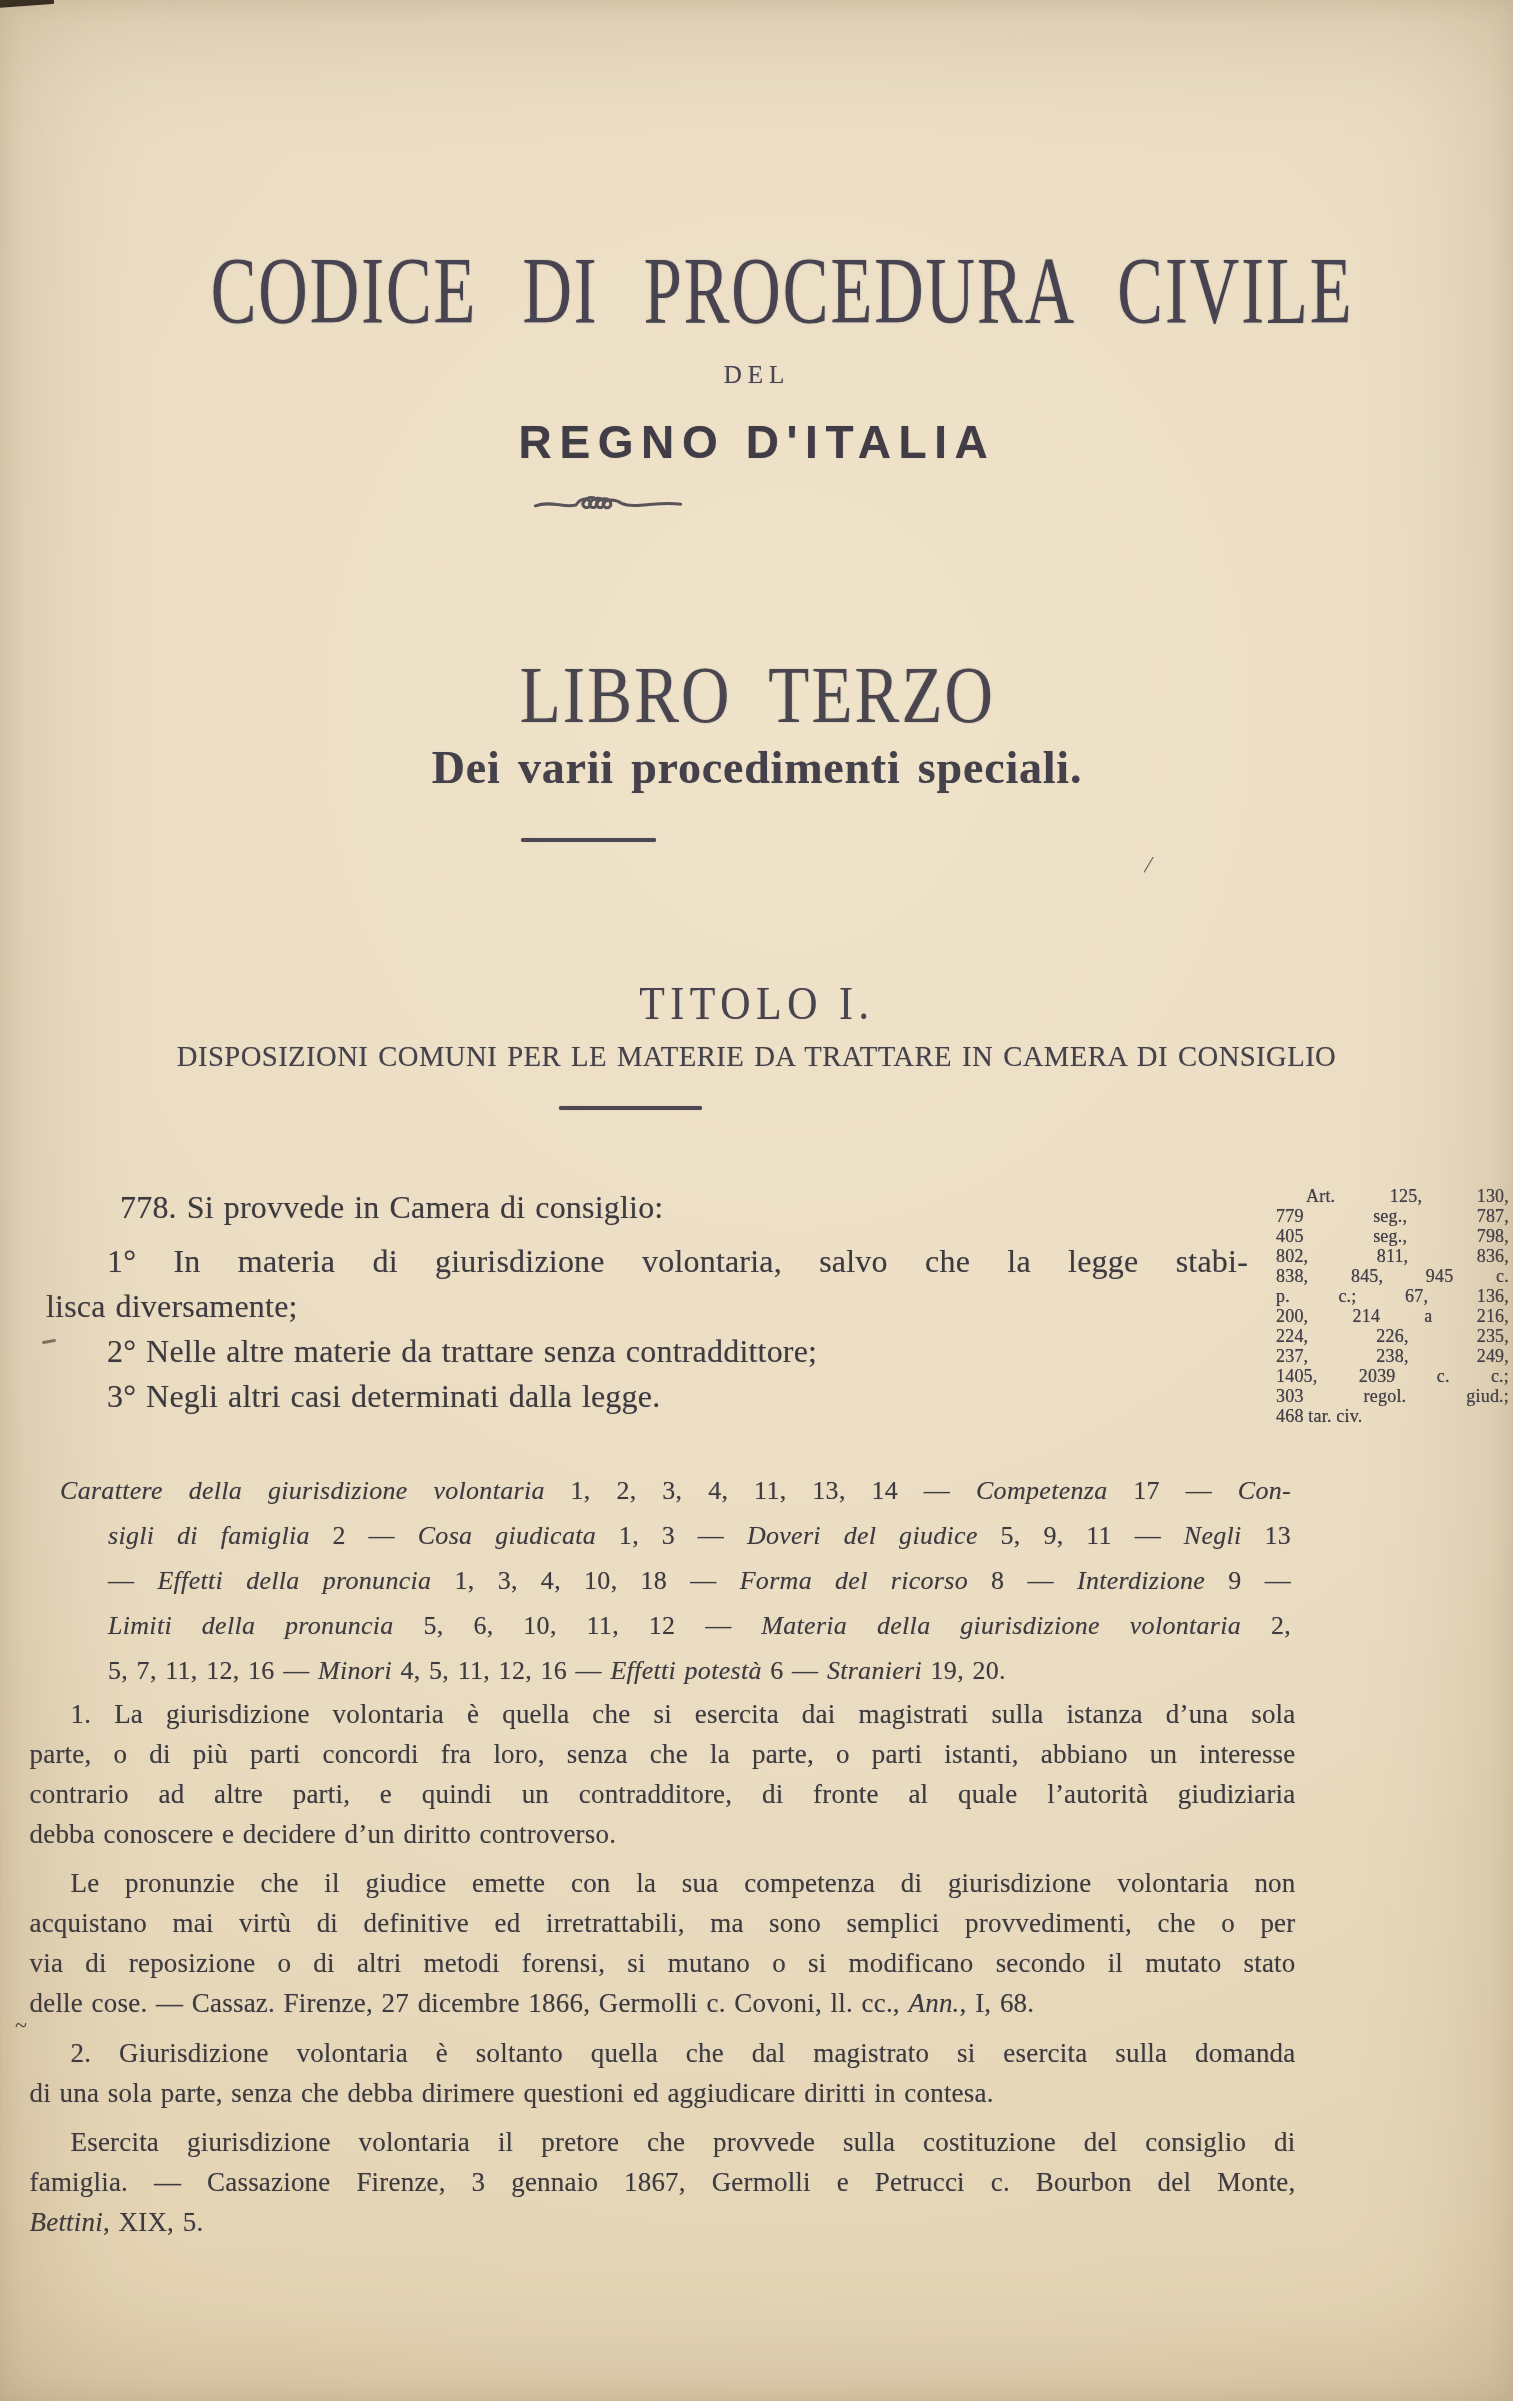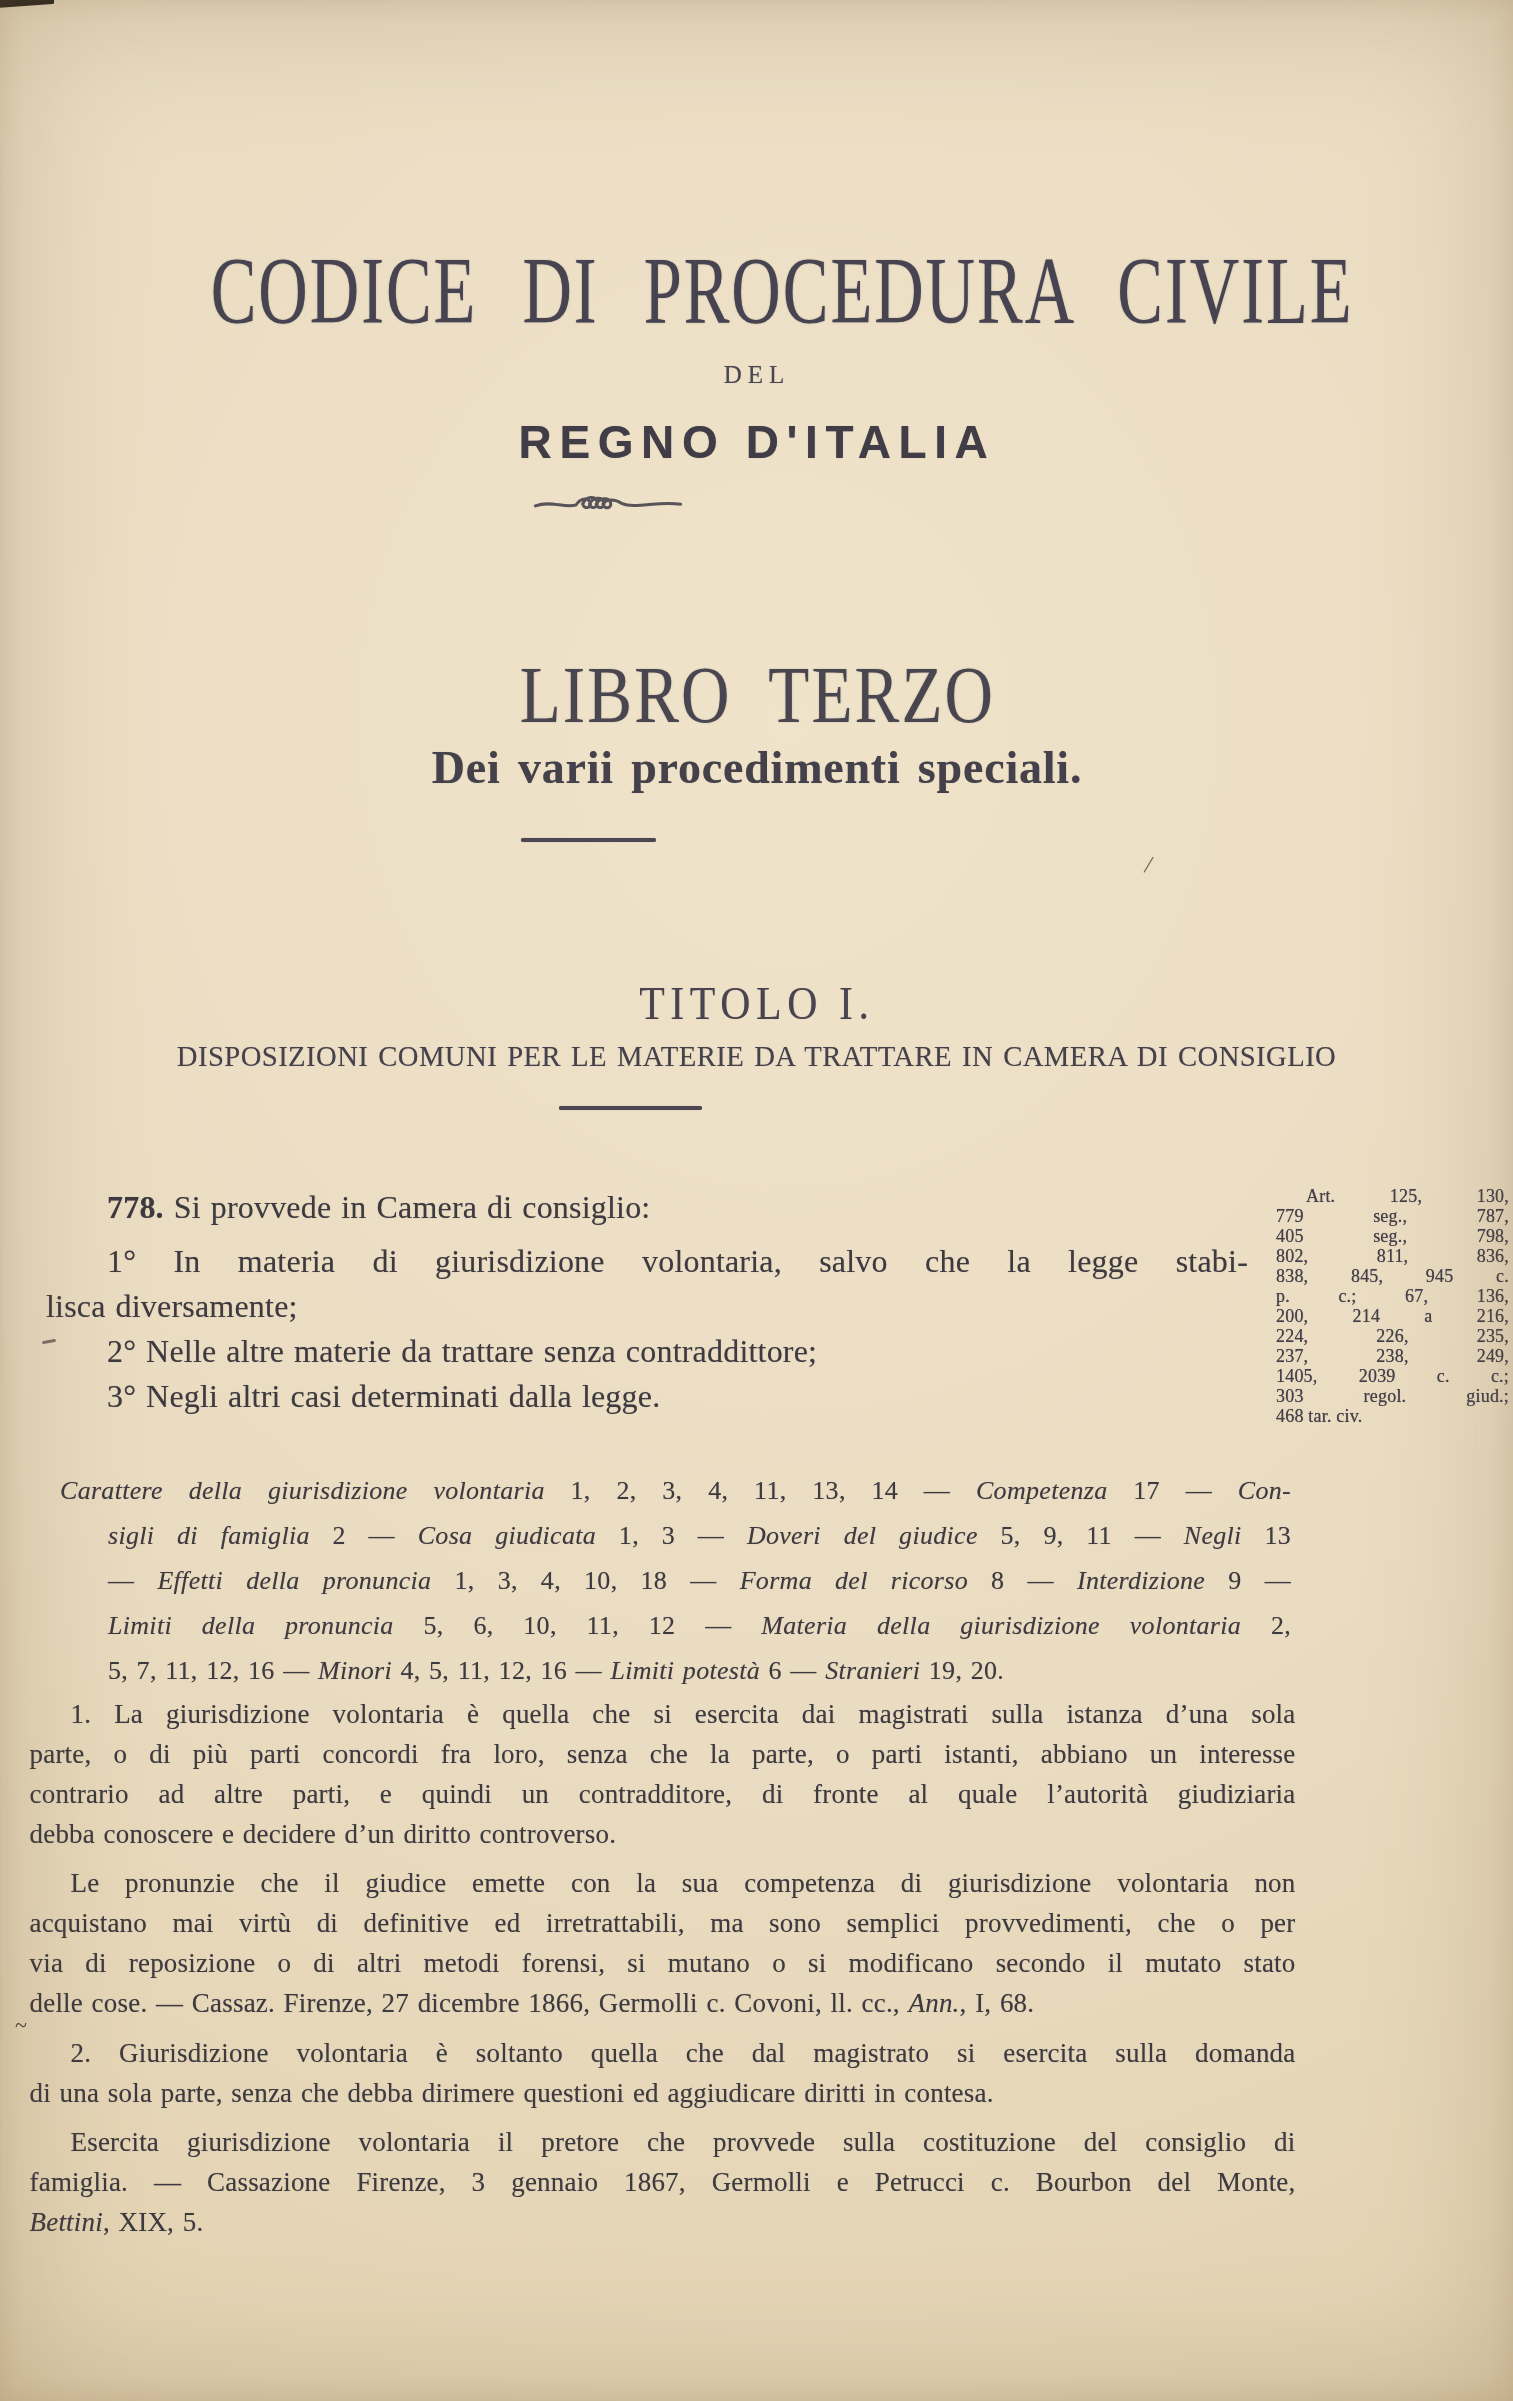--- a/index.html
+++ b/index.html
@@ -52,21 +52,21 @@
     text-shadow:0 0 0.8px rgba(73,68,79,.4);
   }
   .disposizioni{
     display:inline-block;font-size:29px;color:#46424c;letter-spacing:0.4px;word-spacing:2.5px;white-space:nowrap;
     transform:scale(.99,1.05);transform-origin:center top;
     text-shadow:0 0 0.8px rgba(70,66,76,.4);
   }
   .rule{height:4.2px;background:#4c4750;border-radius:1.7px;box-shadow:0 0 0.8px rgba(76,71,80,.6);}
   
   .line{white-space:nowrap;}
-  .b{font-weight:700;}
+  .b{font-weight:400;margin-left:13px;}
   .i{font-style:italic;}
   .fill{text-align-last:justify;margin-top:9px;}
   .article-main{
     width:1202px;font-size:32px;line-height:45px;letter-spacing:0.2px;word-spacing:1.7px;
     text-shadow:0 0 0.8px rgba(61,58,64,.4);
   }
   .article-main .line.ind{text-indent:61px;}
   .mnote{
     width:233px;font-size:18px;line-height:20px;color:#44404a;letter-spacing:0.2px;
     text-shadow:0 0 0.7px rgba(68,64,74,.75);
@@ -155,21 +155,21 @@
       <div class="line"><span>1405, 2039 c. c.;</span></div>
       <div class="line"><span>303 regol. giud.;</span></div>
       <div class="line"><span>468 tar. civ.</span></div>
     </div>
 
   <div class="abs idx" style="left:52px;top:1468px;">
       <div class="line"><span class="i">Carattere della giurisdizione volontaria</span><span> 1, 2, 3, 4, 11, 13, 14 — </span><span class="i">Competenza</span><span> 17 — </span><span class="i">Con-</span></div>
       <div class="line"><span class="i">sigli di famiglia</span><span> 2 — </span><span class="i">Cosa giudicata</span><span> 1, 3 — </span><span class="i">Doveri del giudice</span><span> 5, 9, 11 — </span><span class="i">Negli</span><span> 13</span></div>
       <div class="line"><span>— </span><span class="i">Effetti della pronuncia</span><span> 1, 3, 4, 10, 18 — </span><span class="i">Forma del ricorso</span><span> 8 — </span><span class="i">Interdizione</span><span> 9 —</span></div>
       <div class="line"><span class="i">Limiti della pronuncia</span><span> 5, 6, 10, 11, 12 — </span><span class="i">Materia della giurisdizione volontaria</span><span> 2,</span></div>
-      <div class="line"><span>5, 7, 11, 12, 16 — </span><span class="i">Minori</span><span> 4, 5, 11, 12, 16 — </span><span class="i">Limiti potestà</span><span> 6 — </span><span class="i">Stranieri</span><span> 19, 20.</span></div>
+      <div class="line"><span>5, 7, 11, 12, 16 — </span><span class="i">Minori</span><span> 4, 5, 11, 12, 16 — </span><span class="i">Effetti potestà</span><span> 6 — </span><span class="i">Stranieri</span><span> 19, 20.</span></div>
     </div>
 
   <div class="abs commentary" style="left:29.5px;top:1694px;">
     <div class="para">
         <div class="line ind"><span>1. La giurisdizione volontaria è quella che si esercita dai magistrati sulla istanza d’una sola</span></div>
         <div class="line"><span>parte, o di più parti concordi fra loro, senza che la parte, o parti istanti, abbiano un interesse</span></div>
         <div class="line"><span>contrario ad altre parti, e quindi un contradditore, di fronte al quale l’autorità giudiziaria</span></div>
         <div class="line"><span>debba conoscere e decidere d’un diritto controverso.</span></div>
       </div>
     <div class="para">

